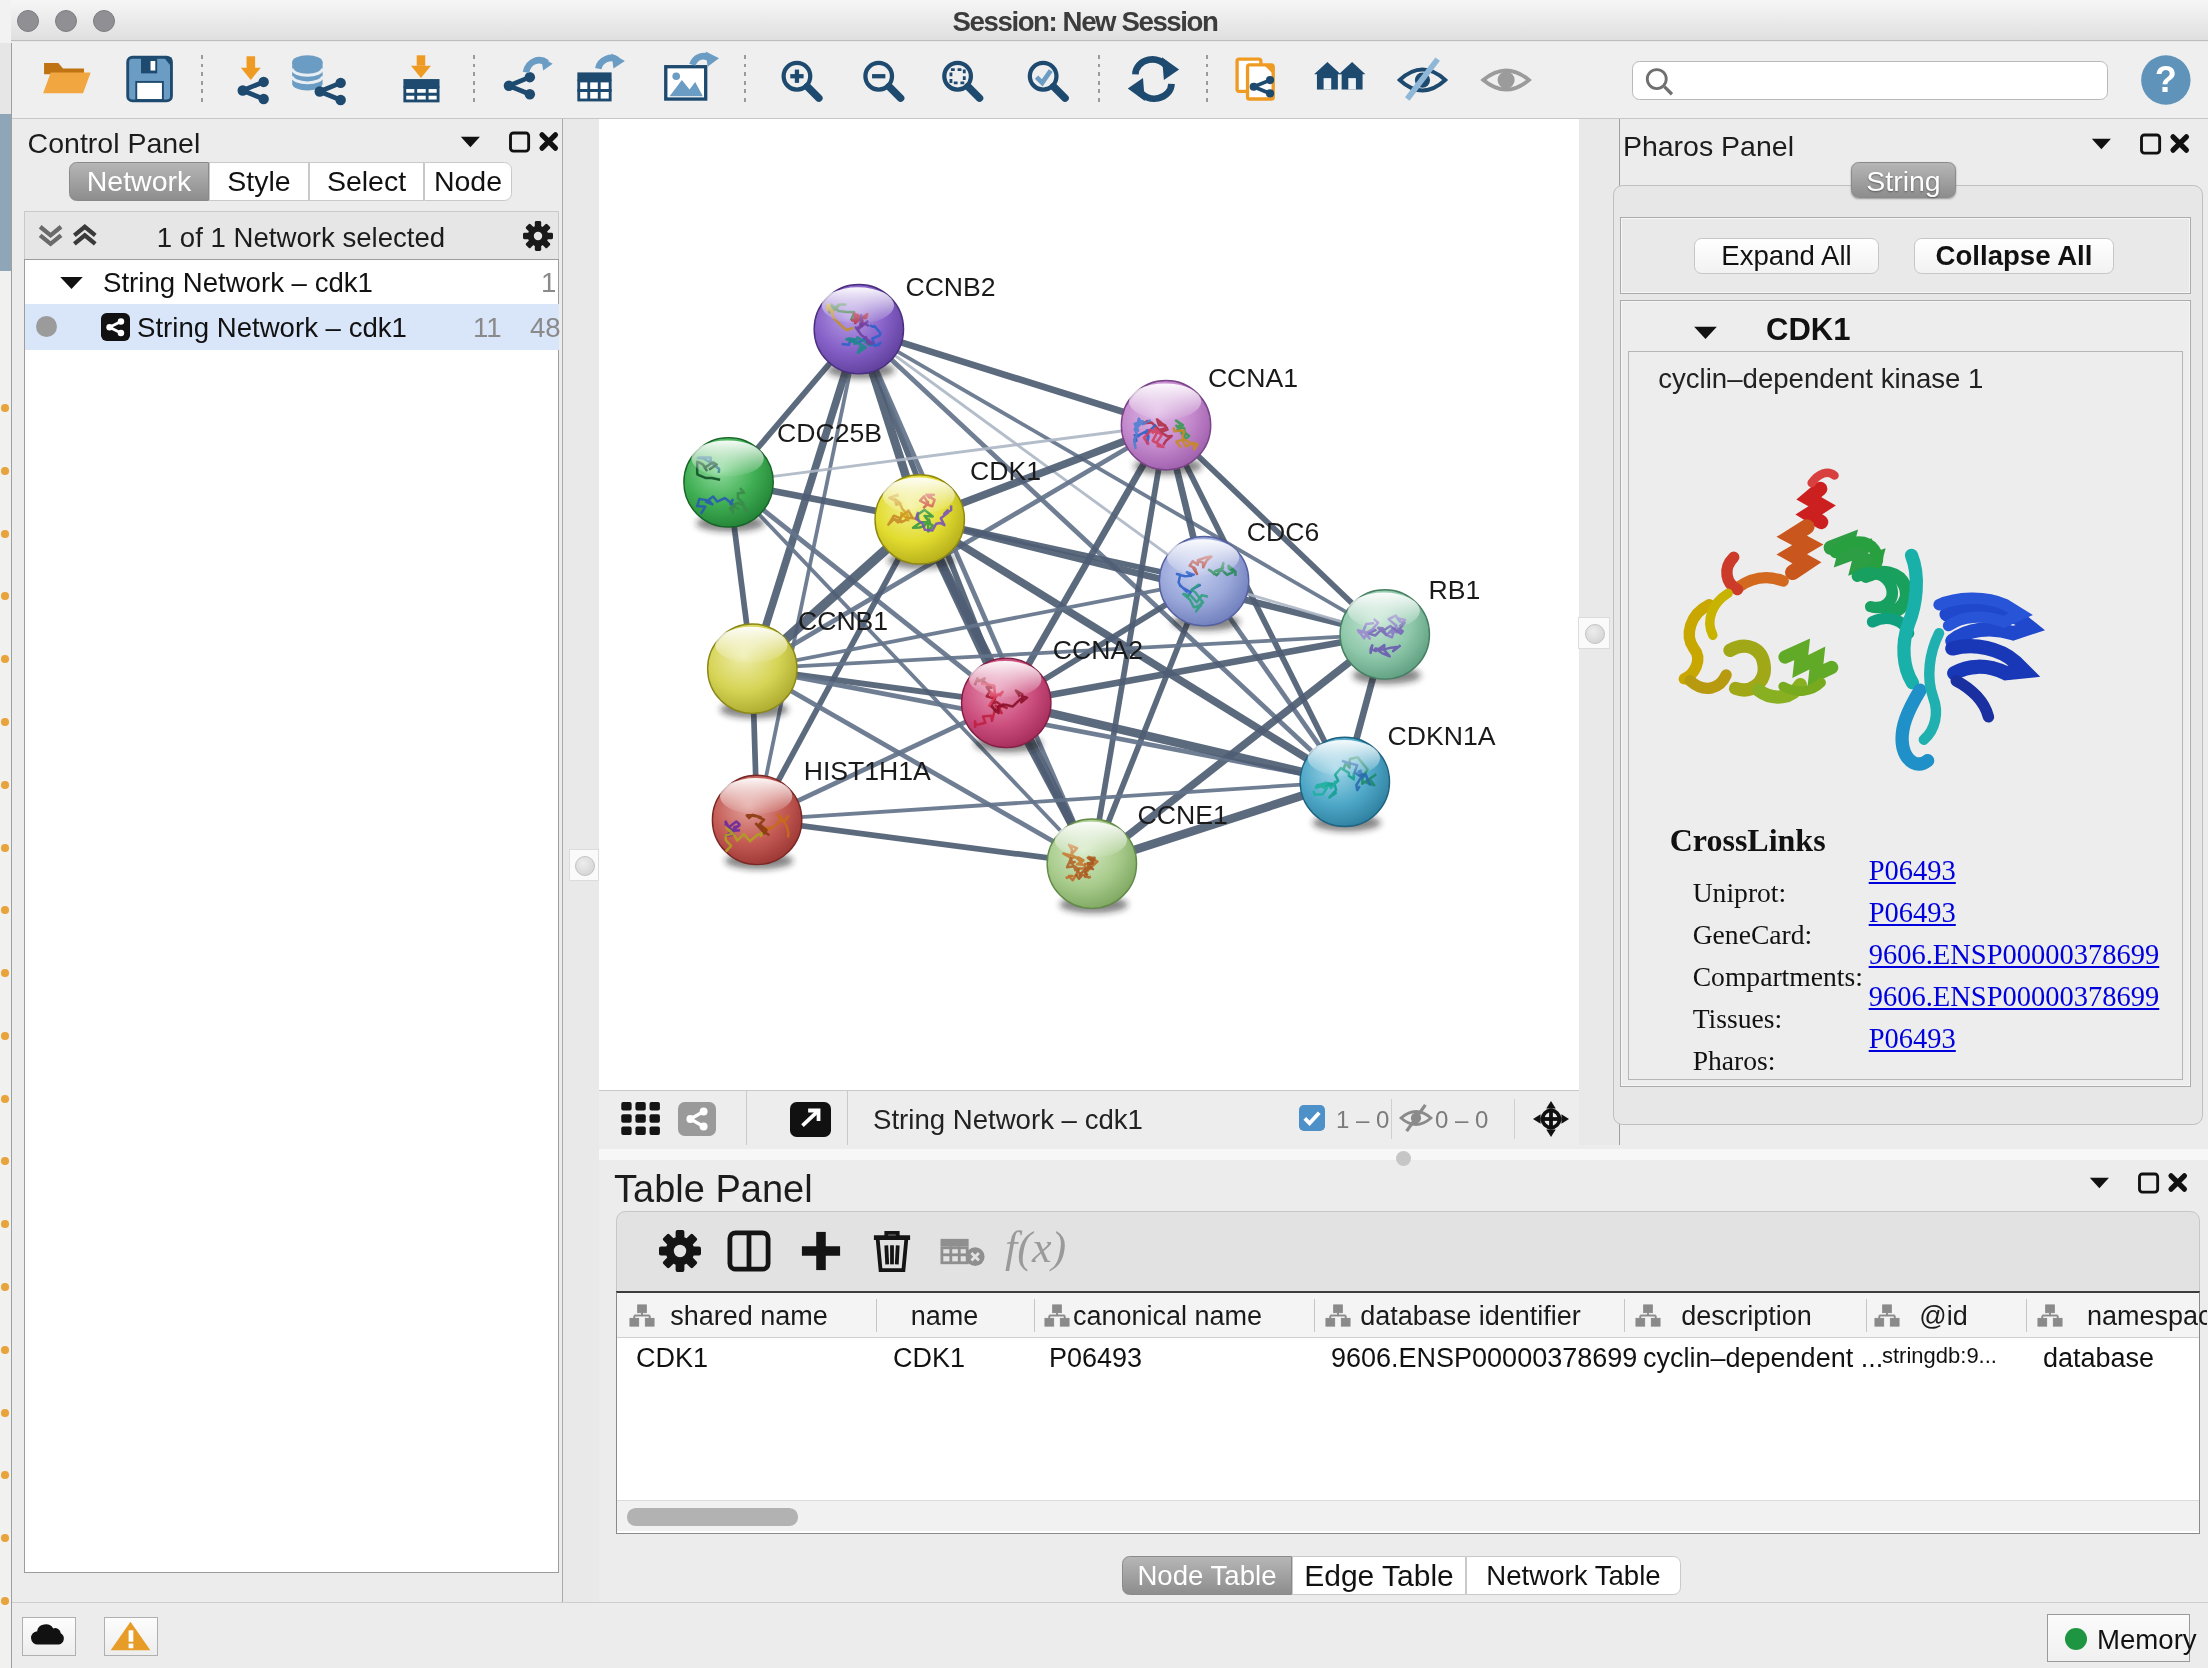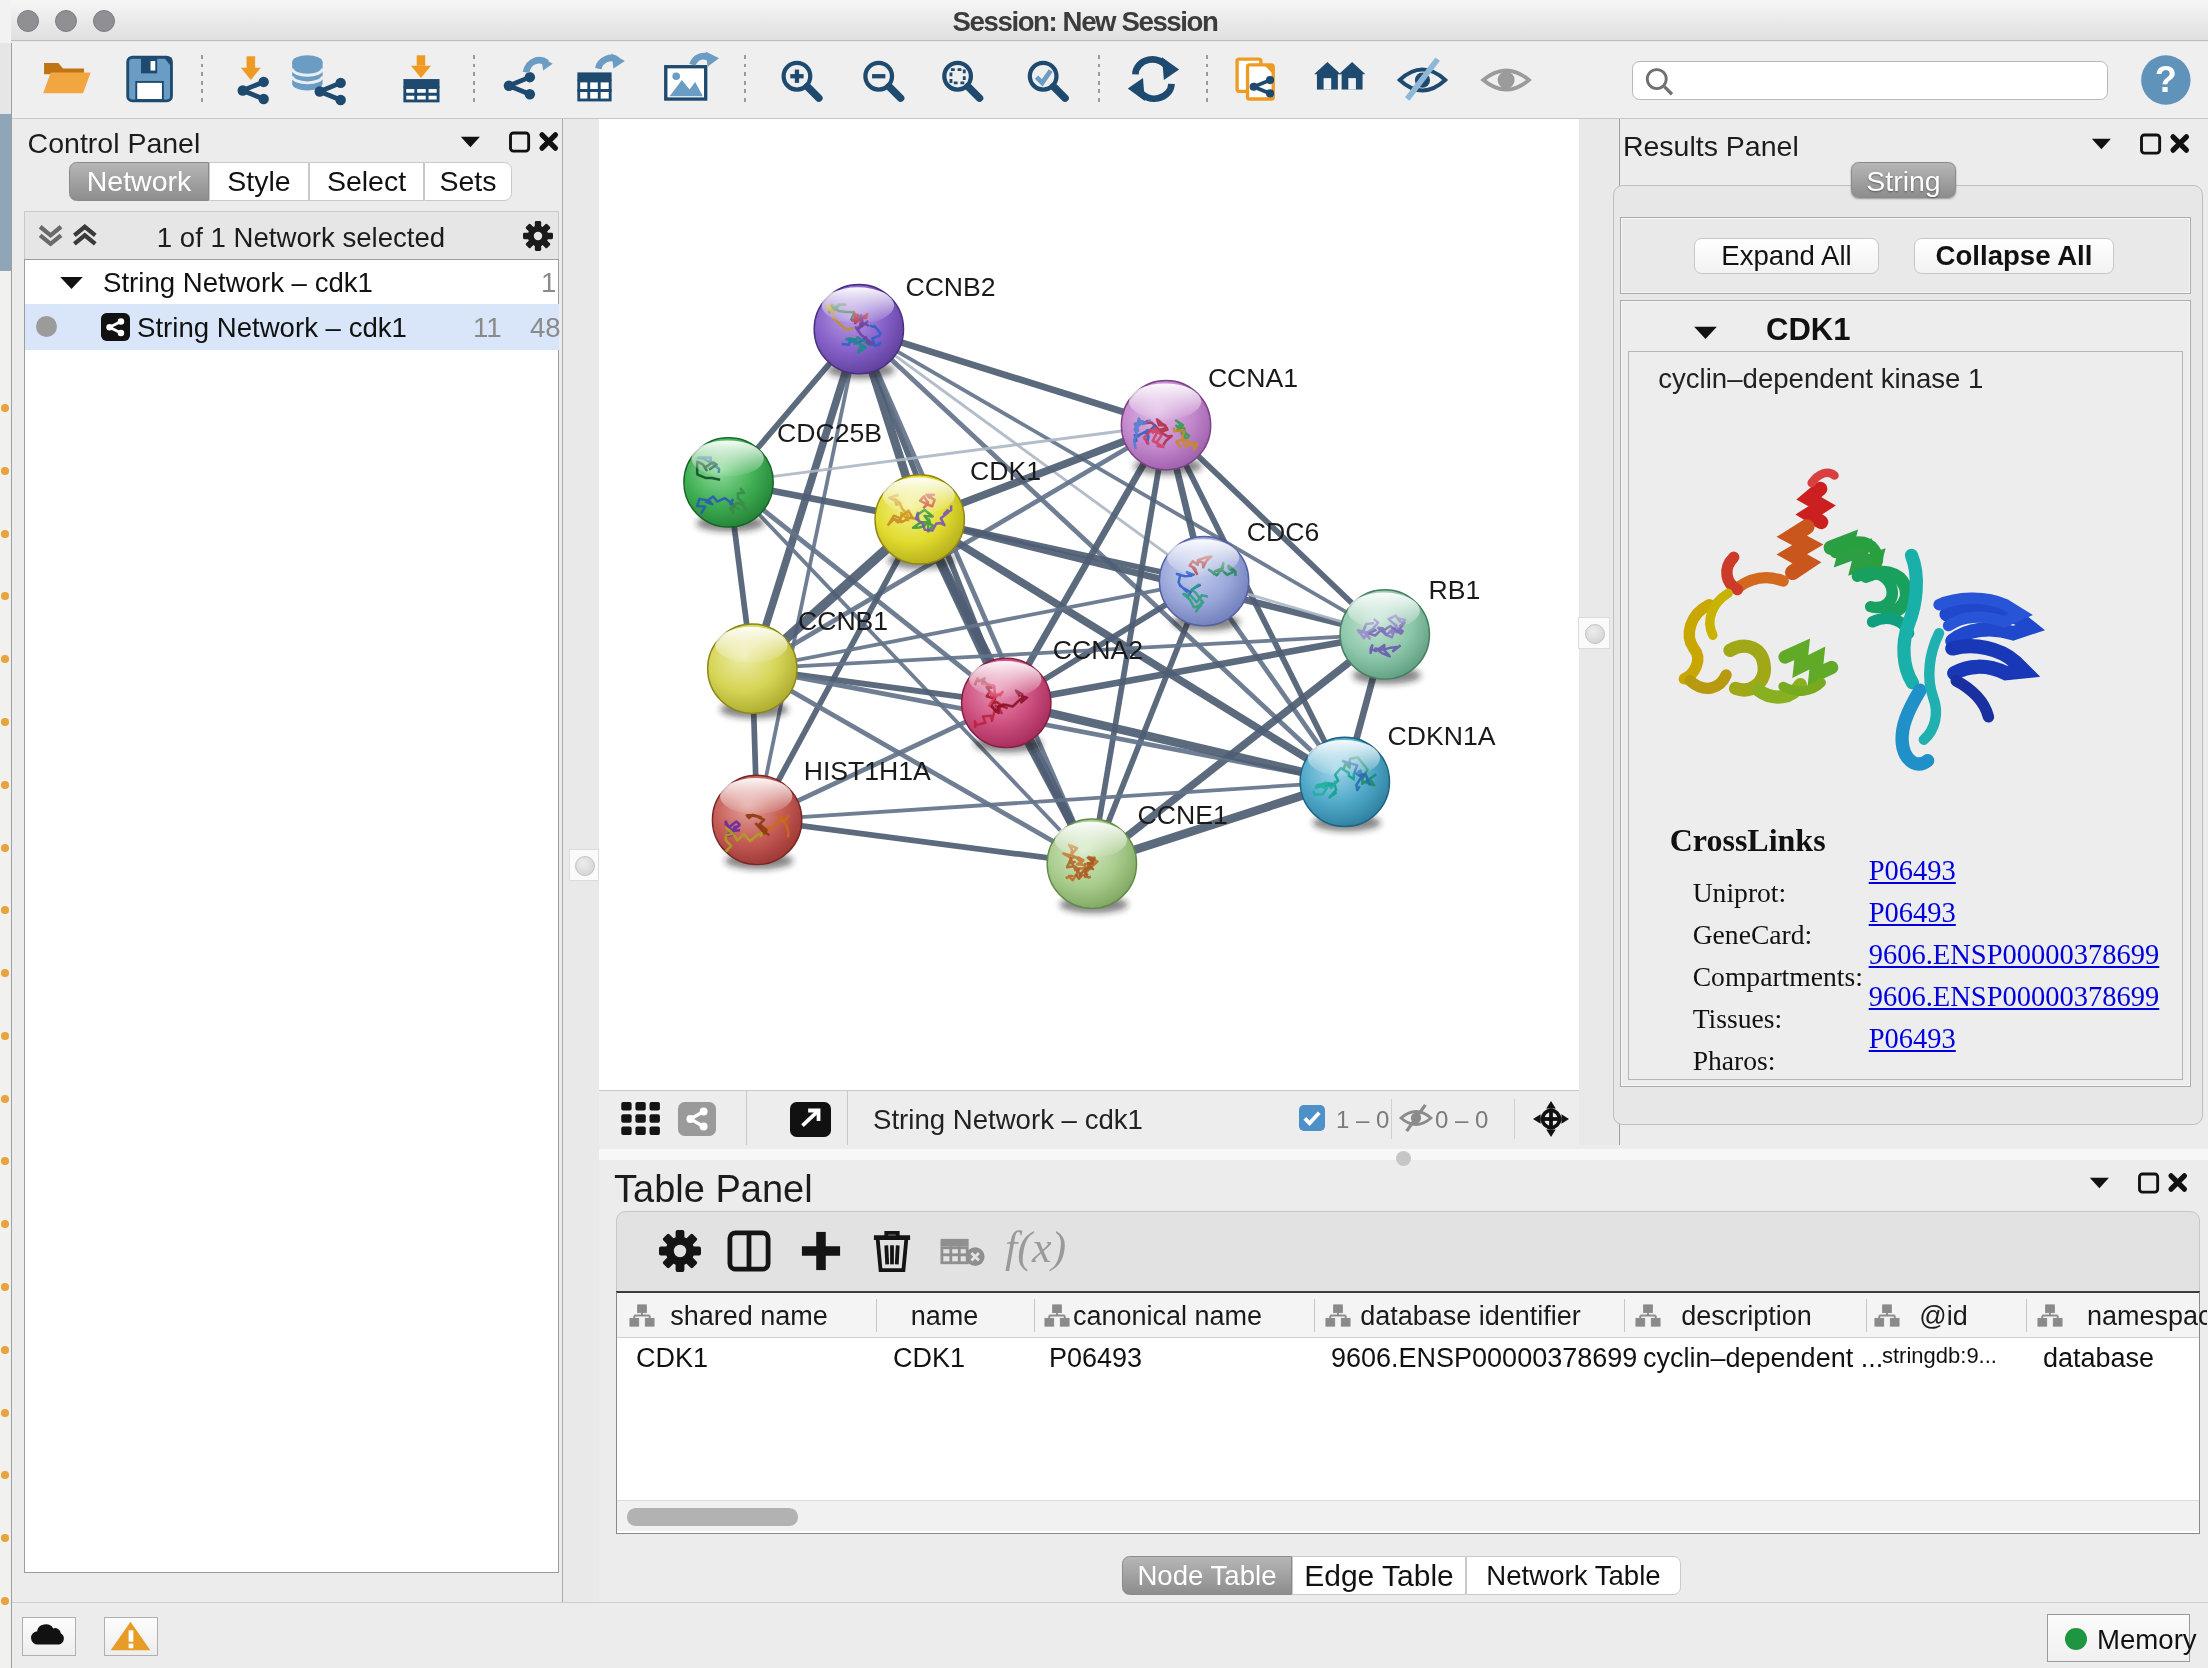--- a/index.html
+++ b/index.html
@@ -194,21 +194,21 @@
 <div id="controlpanel" class="abs">
   <div class="abs" style="left:27.6px; top:7.6px; font-size:28.5px; color:#1c1c1c;">Control Panel</div>
   <svg class="abs" style="left:457px; top:9.5px;" width="107" height="27" xmlns="http://www.w3.org/2000/svg" viewBox="0 0 112 28">
     <polygon points="4,8 24,8 14,19" fill="#111"></polygon>
     <rect x="56" y="4" width="19" height="19" rx="3" fill="none" stroke="#111" stroke-width="3"></rect>
     <path d="M89,6 L103,20 M103,6 L89,20" stroke="#111" stroke-width="5.5" stroke-linecap="round"></path>
   </svg>
   <div class="abs seg segsel" style="left:69px; top:43px; width:140px; height:39px; font-size:28.5px; line-height:37px; border-radius:7.6px 0 0 7.6px;">Network</div>
   <div class="abs seg" style="left:209px; top:43px; width:100px; height:39px; font-size:28.5px; line-height:37px;">Style</div>
   <div class="abs seg" style="left:309px; top:43px; width:115px; height:39px; font-size:28.5px; line-height:37px;">Select</div>
-  <div class="abs seg" style="left:424px; top:43px; width:88px; height:39px; font-size:28.5px; line-height:37px; border-radius:0 7.6px 7.6px 0;">Sets</div>
+  <div class="abs seg" style="left:424px; top:43px; width:88px; height:39px; font-size:28.5px; line-height:37px; border-radius:0 7.6px 7.6px 0;">Node</div>
   <div class="abs" style="left:24px; top:92px; width:535px; height:48px; background:#e6e6e6; border:1px solid #c9c9c9; border-bottom:none;">
     <svg class="abs" style="left:13.3px; top:9.5px;" width="67" height="28.5" xmlns="http://www.w3.org/2000/svg" viewBox="0 0 70 30">
       <g stroke="#6a6a6a" stroke-width="4.5" fill="none">
       <path d="M2,5 l11,9 l11,-9 M2,14 l11,9 l11,-9"></path>
       <path d="M38,14 l11,-9 l11,9 M38,23 l11,-9 l11,9" stroke="#3a3a3a"></path>
       </g>
     </svg>
     <div class="abs" style="left:28.5px; top:9.5px; width:495px; text-align:center; font-size:27.6px; color:#1c1c1c;">1 of 1 Network selected</div>
     <svg class="abs" style="left:498px; top:8.6px;" width="30" height="30" xmlns="http://www.w3.org/2000/svg" viewBox="0 0 32 32">
       <g fill="#1a1a1a" transform="translate(16,16)">
@@ -560,21 +560,21 @@
     <rect x="17" y="8" width="4" height="22"></rect>
         <rect x="8" y="17" width="22" height="4"></rect>
       </g>
   </svg>
 </div>
 <div id="rsplit" class="abs"></div>
 <div class="abs" style="left:1578px; top:617px; width:32px; height:32px; background:#fafafa; border:1px solid #dcdcdc; z-index:40;">
   <div class="abs" style="left:5.7px; top:5.7px; width:20px; height:20px; border-radius:50%; background:radial-gradient(circle at 40% 35%, #ededed, #cfcfcf); border:1px solid #c2c2c2;"></div>
 </div>
 <div id="resultspanel" class="abs">
-  <div class="abs" style="left:2.9px; top:10.5px; font-size:28.5px; color:#1c1c1c;">Results Panel</div>
+  <div class="abs" style="left:2.9px; top:10.5px; font-size:28.5px; color:#1c1c1c;">Pharos Panel</div>
   <svg class="abs" style="left:468px; top:12.4px;" width="107" height="27" xmlns="http://www.w3.org/2000/svg" viewBox="0 0 112 28">
     <polygon points="4,8 24,8 14,19" fill="#111"></polygon>
     <rect x="56" y="4" width="19" height="19" rx="3" fill="none" stroke="#111" stroke-width="3"></rect>
     <path d="M89,6 L103,20 M103,6 L89,20" stroke="#111" stroke-width="5.5" stroke-linecap="round"></path>
   </svg>
   <div class="abs" style="left:-6.7px; top:66px; width:590px; height:940px; background:#e7e7e7; border:1px solid #bfbfbf; border-radius:9.5px;"></div>
   <div class="abs segsel" style="left:231px; top:43px; width:105px; height:36px; border-radius:7.6px; font-size:28.5px; line-height:36px; text-align:center; box-shadow:0 1px 1.9px rgba(0,0,0,0.35); text-shadow:0 1px 1.9px rgba(0,0,0,0.4);">String</div>
   <div class="abs" style="left:0px; top:98px; width:571px; height:77px; background:#e9e9e9; border:1px solid #ababab; box-shadow:inset 0 0 0 1px #f6f6f6;">
     <div class="abs gbtn" style="left:73px; top:20px; width:185px; height:36px; font-size:27.6px; line-height:34px;">Expand All</div>
     <div class="abs gbtn" style="left:293px; top:20px; width:200px; height:36px; font-size:27.6px; line-height:34px;font-weight:bold;">Collapse All</div>

